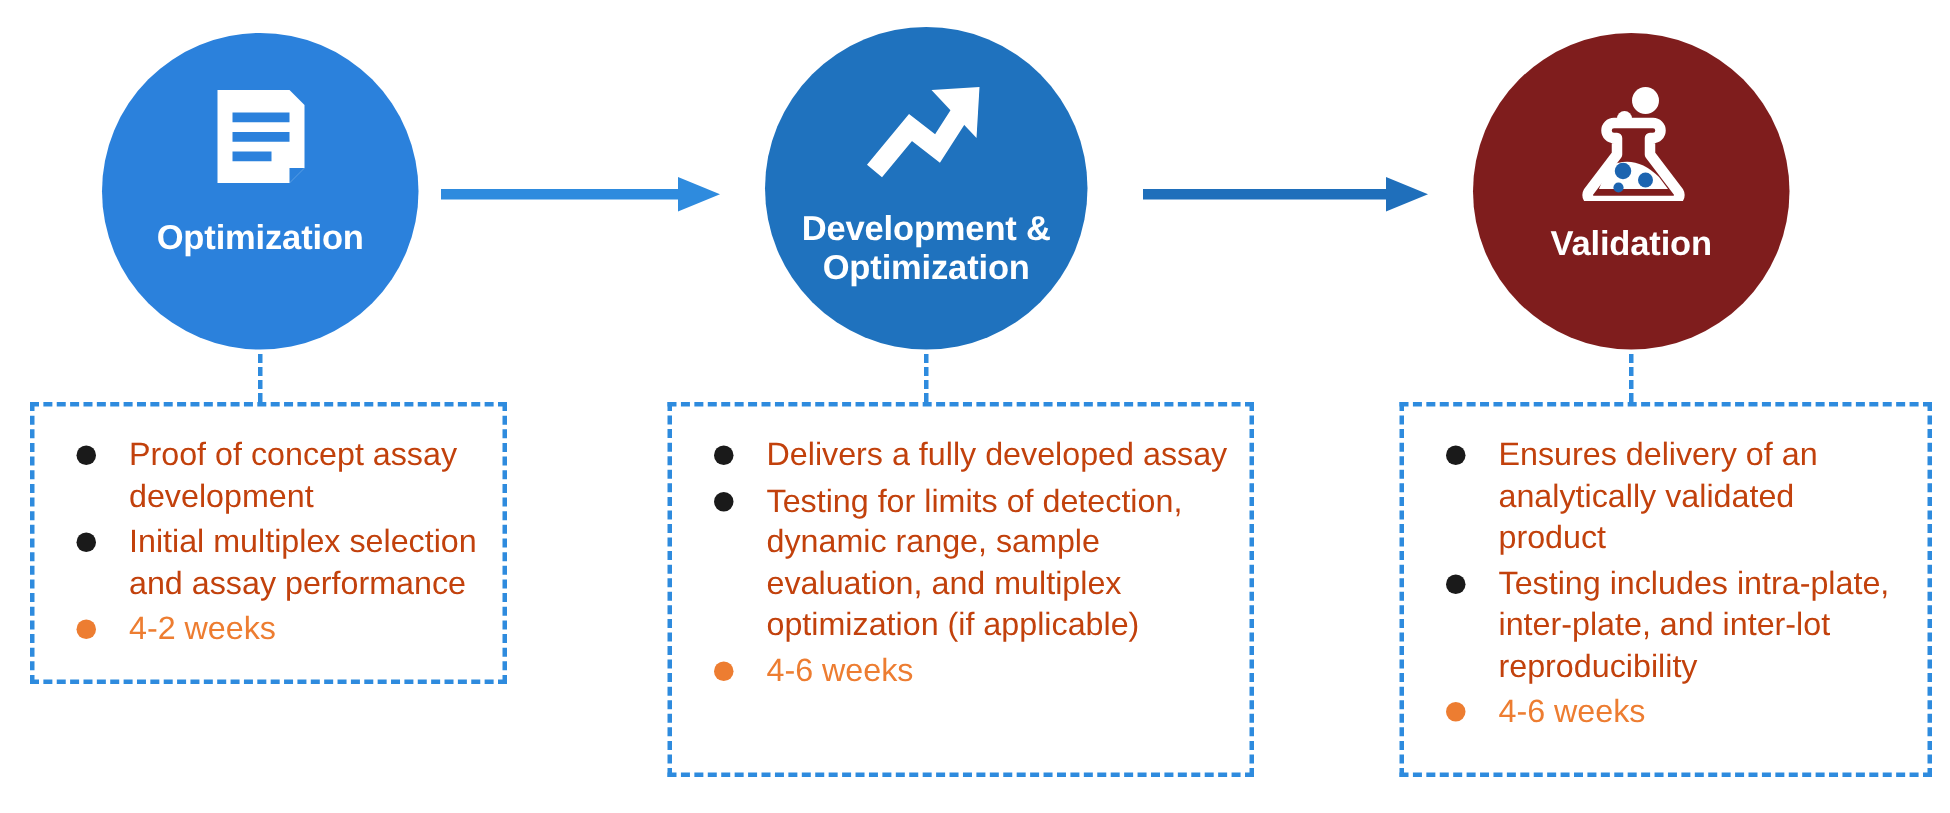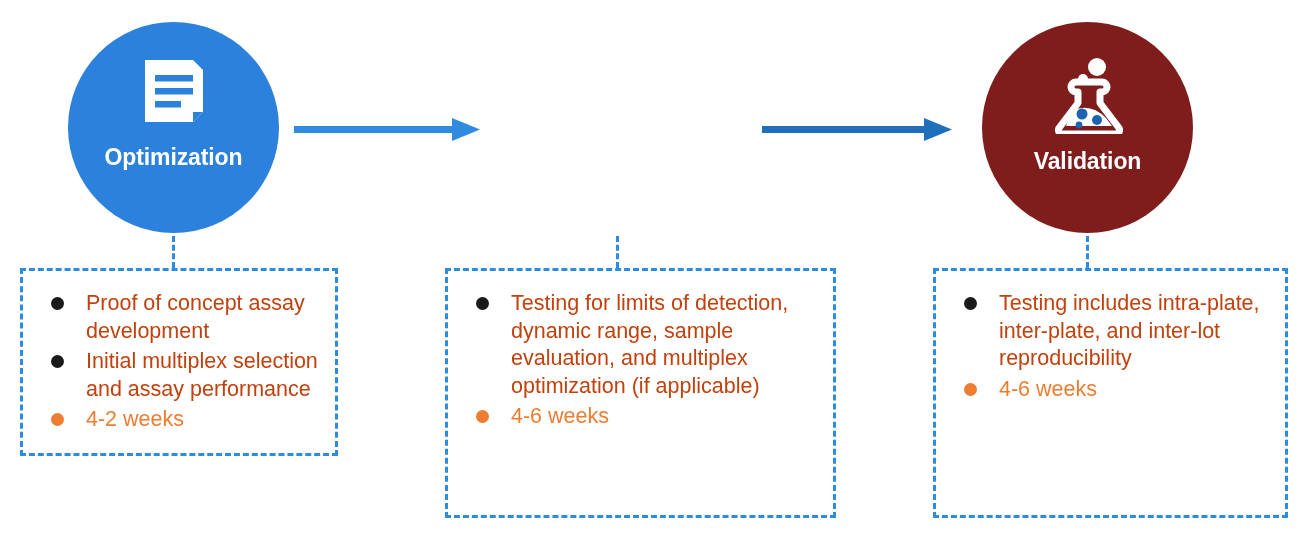--- a/index.html
+++ b/index.html
@@ -157,32 +157,45 @@
         <span class="bullet-dot"></span>
         <span class="bullet-text">Initial multiplex selection and assay performance</span>
       </li>
       <li class="bullet-item timeline">
         <span class="bullet-dot"></span>
         <span class="bullet-text">4-2 weeks</span>
       </li>
     </ul>
   </div>
 
+  <div class="stage-circle" id="circle-2">
+    <span class="circle-icon">
+      <svg width="82" height="74" viewBox="0 0 82 74">
+        <path d="M6 62 L30 33 L48 47 L66 19" stroke="#ffffff" stroke-width="13" fill="none" stroke-linejoin="miter" stroke-linecap="butt"></path>
+        <path d="M44 8 L76 6 L74 40 Z" fill="#ffffff"></path>
+      </svg>
+    </span>
+    <span class="circle-label">Development &amp; Optimization</span>
+  </div>
 
   <span class="stage-arrow" id="arrow-2">
     <svg width="190" height="38" viewBox="0 0 190 38">
       <rect x="0" y="14" width="166" height="7" fill="#1F6FBB"></rect>
       <path d="M162 6 L190 17.5 L162 29 Z" fill="#1F6FBB"></path>
     </svg>
   </span>
 
   <div class="connector" id="connector-2"></div>
 
   <div class="detail-box" id="box-2">
     <ul class="bullet-list">
+      <li class="bullet-item">
+        <span class="bullet-dot"></span>
+        <span class="bullet-text">Delivers a fully developed assay</span>
+      </li>
       <li class="bullet-item">
         <span class="bullet-dot"></span>
         <span class="bullet-text">Testing for limits of detection, dynamic range, sample evaluation, and multiplex optimization (if applicable)</span>
       </li>
       <li class="bullet-item timeline">
         <span class="bullet-dot"></span>
         <span class="bullet-text">4-6 weeks</span>
       </li>
     </ul>
   </div>
@@ -202,20 +215,24 @@
     </span>
     <span class="circle-label">Validation</span>
   </div>
 
   <div class="connector" id="connector-3"></div>
 
   <div class="detail-box" id="box-3">
     <ul class="bullet-list">
       <li class="bullet-item">
         <span class="bullet-dot"></span>
+        <span class="bullet-text">Ensures delivery of an analytically validated product</span>
+      </li>
+      <li class="bullet-item">
+        <span class="bullet-dot"></span>
         <span class="bullet-text">Testing includes intra-plate, inter-plate, and inter-lot reproducibility</span>
       </li>
       <li class="bullet-item timeline">
         <span class="bullet-dot"></span>
         <span class="bullet-text"> 4-6 weeks</span>
       </li>
     </ul>
   </div>
 
 </div>

